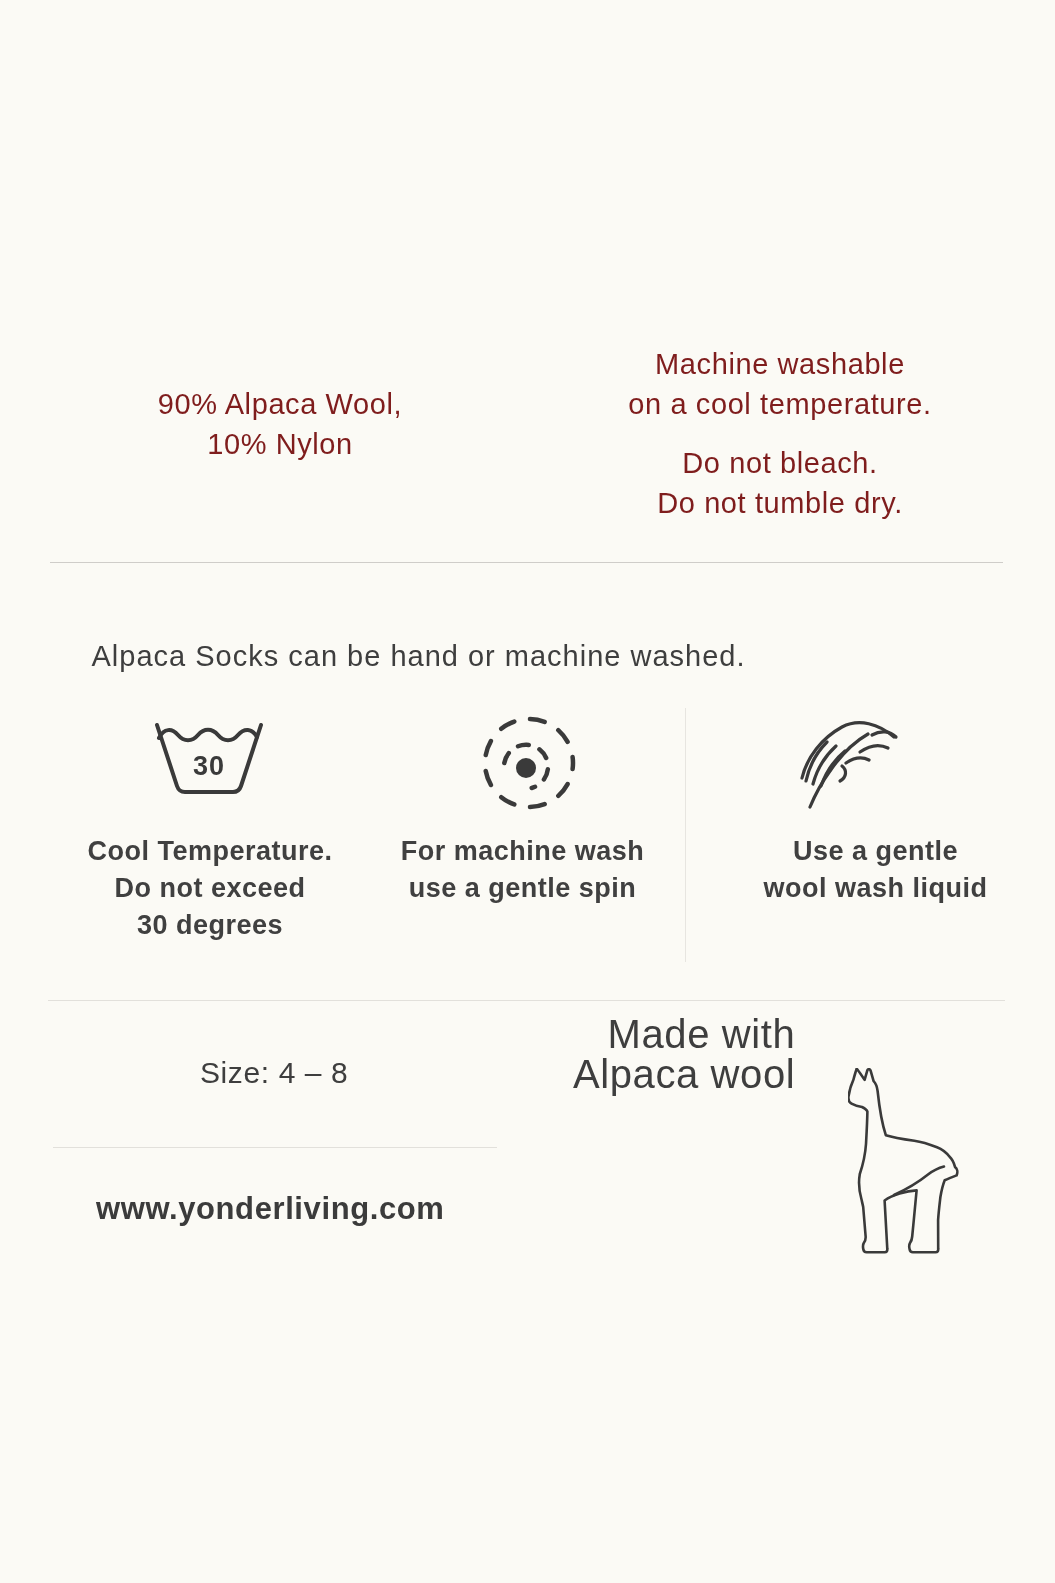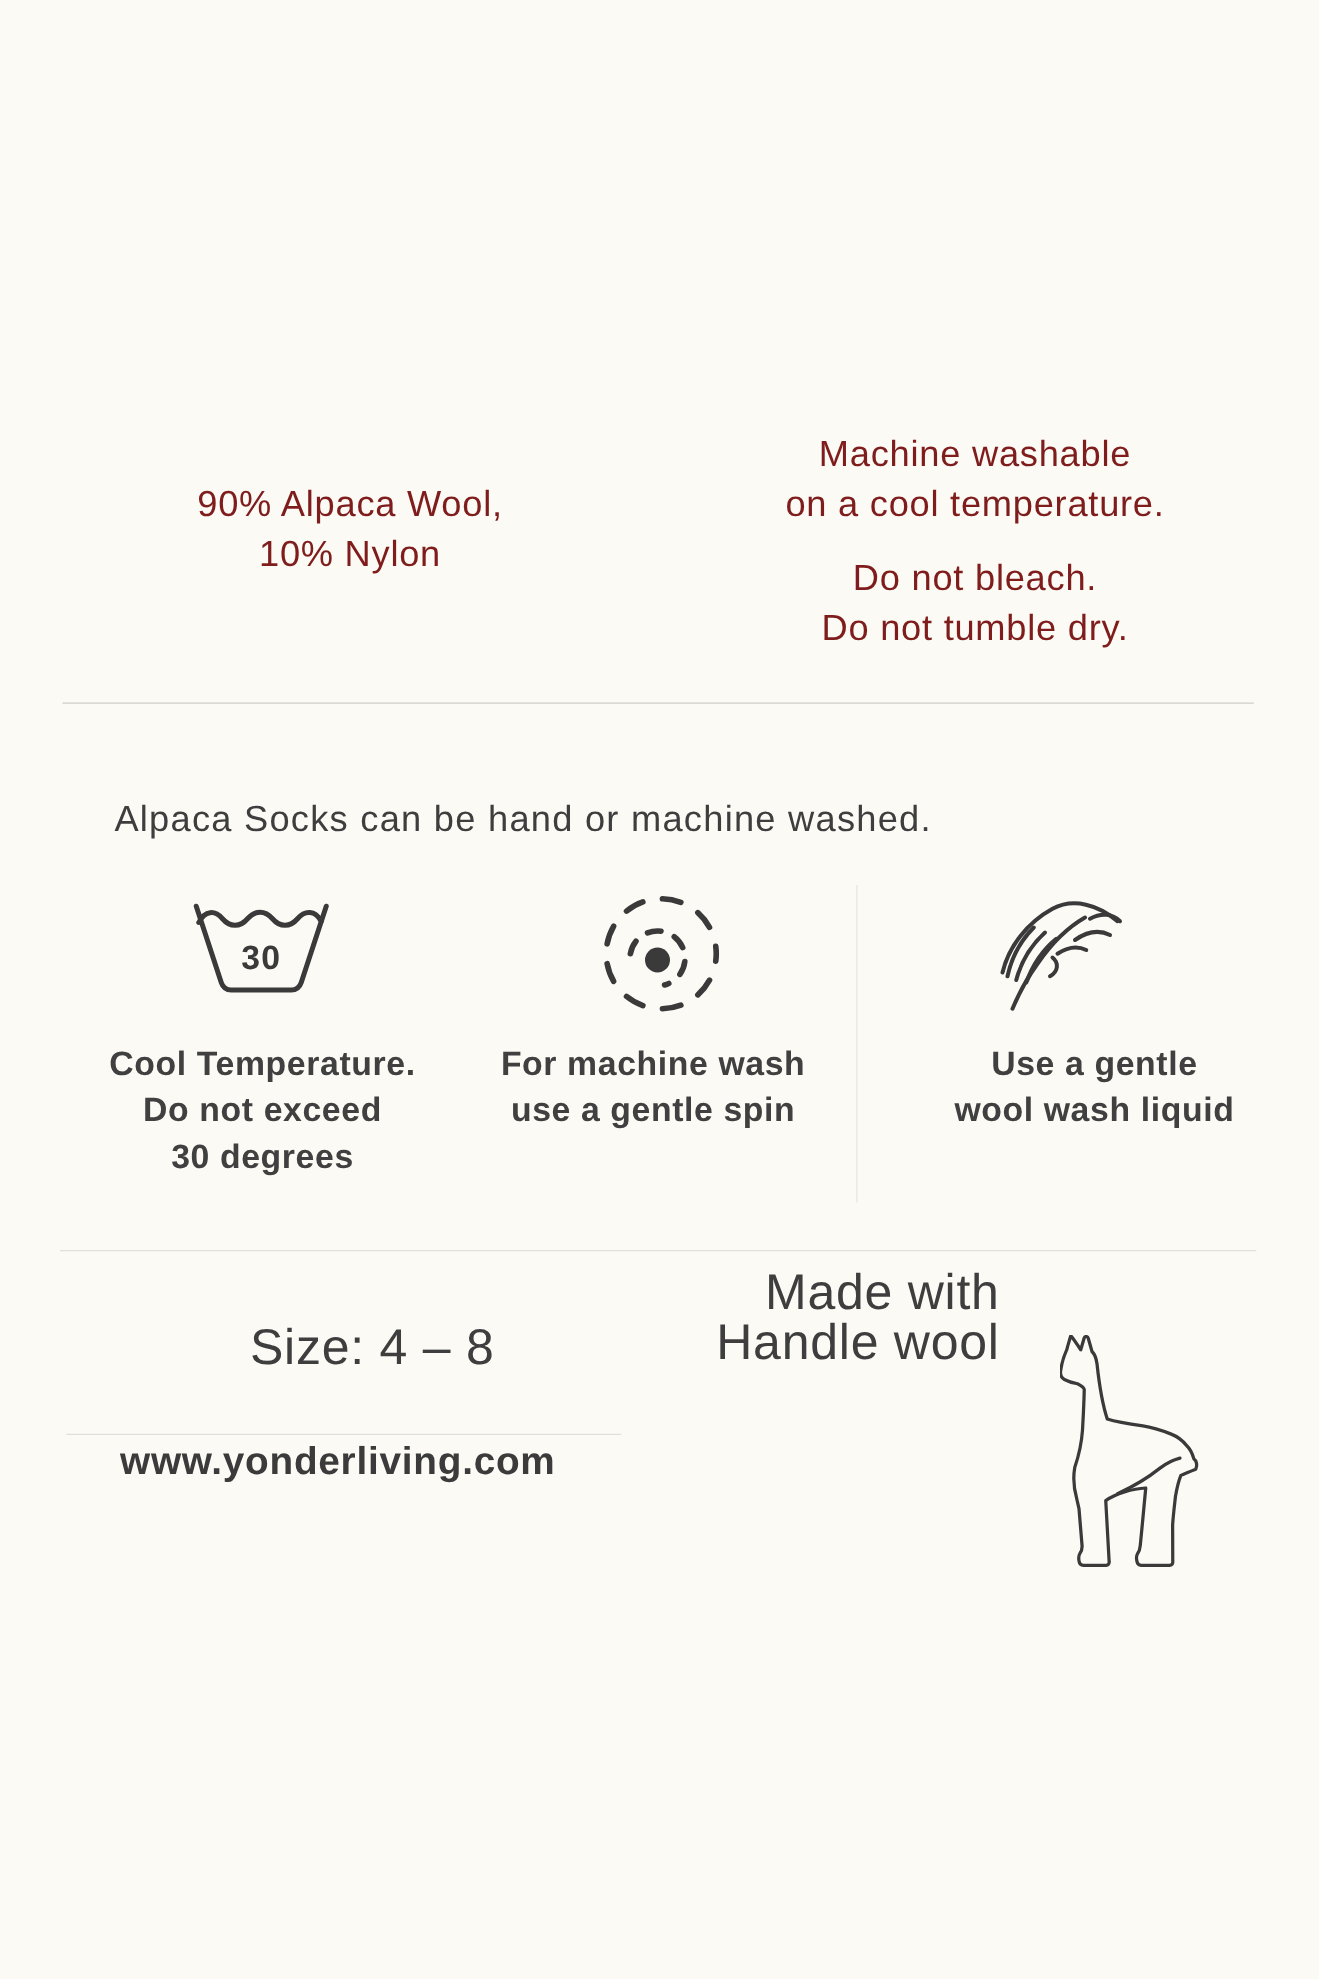--- a/index.html
+++ b/index.html
@@ -46,31 +46,31 @@
   .icon-basin   { left: 153px; top: 722px; }
   .icon-spiral  { left: 478px; top: 713px; }
   .icon-feather { left: 795px; top: 711px; }
   .v-divider    { left: 685px; top: 708px; height: 254px; }
   .caption-1 { left: 55px;  top: 833px; width: 310px; }
   .caption-2 { left: 370px; top: 833px; width: 305px; }
   .caption-3 { left: 728px; top: 833px; width: 295px; }
   .divider-2 { left: 48px; top: 1000px; width: 957px; }
   .size-label {
     left: 200px; top: 1056px;
-    font-size: 40px; letter-spacing: 0.6px;
+    font-size: 30px; letter-spacing: 0.6px;
   }
   .made-with {
     left: 573px; top: 1014px;
     font-size: 40px; line-height: 40px; letter-spacing: 0.6px;
     text-align: right;
   }
   .icon-alpaca { left: 848px; top: 1068px; }
   .divider-3 { left: 53px; top: 1147px; width: 444px; }
   .website {
-    left: 96px; top: 1151px;
+    left: 96px; top: 1191px;
     font-size: 31px; font-weight: 600; letter-spacing: 0.6px;
     color: #3b3b3b;
   }
   svg { display: block; }
   svg .stroke {
     fill: none;
     stroke: #3a3a3a;
     stroke-linecap: round;
     stroke-linejoin: round;
   }
@@ -152,21 +152,21 @@
     <div>Use a gentle</div>
     <div>wool wash liquid</div>
   </div>
 
   <div class="abs hr-faint divider-2"></div>
 
   <div class="abs size-label">Size: 4 – 8</div>
 
   <div class="abs made-with">
     <div>Made with</div>
-    <div>Handle wool</div>
+    <div>Alpaca wool</div>
   </div>
 
   <div class="abs icon-alpaca">
     <svg width="112" height="187" viewBox="0 0 112 187">
       <path class="stroke" stroke-width="2.6" d="
         M 8.5,1
         C 7.5,4.5 6.3,8 5.5,11.5
         C 3.5,16 1.5,22 0.8,27
         C -0.2,31 0.8,34.2 3.5,35.6
         C 7,37.5 11,38.5 14,39

